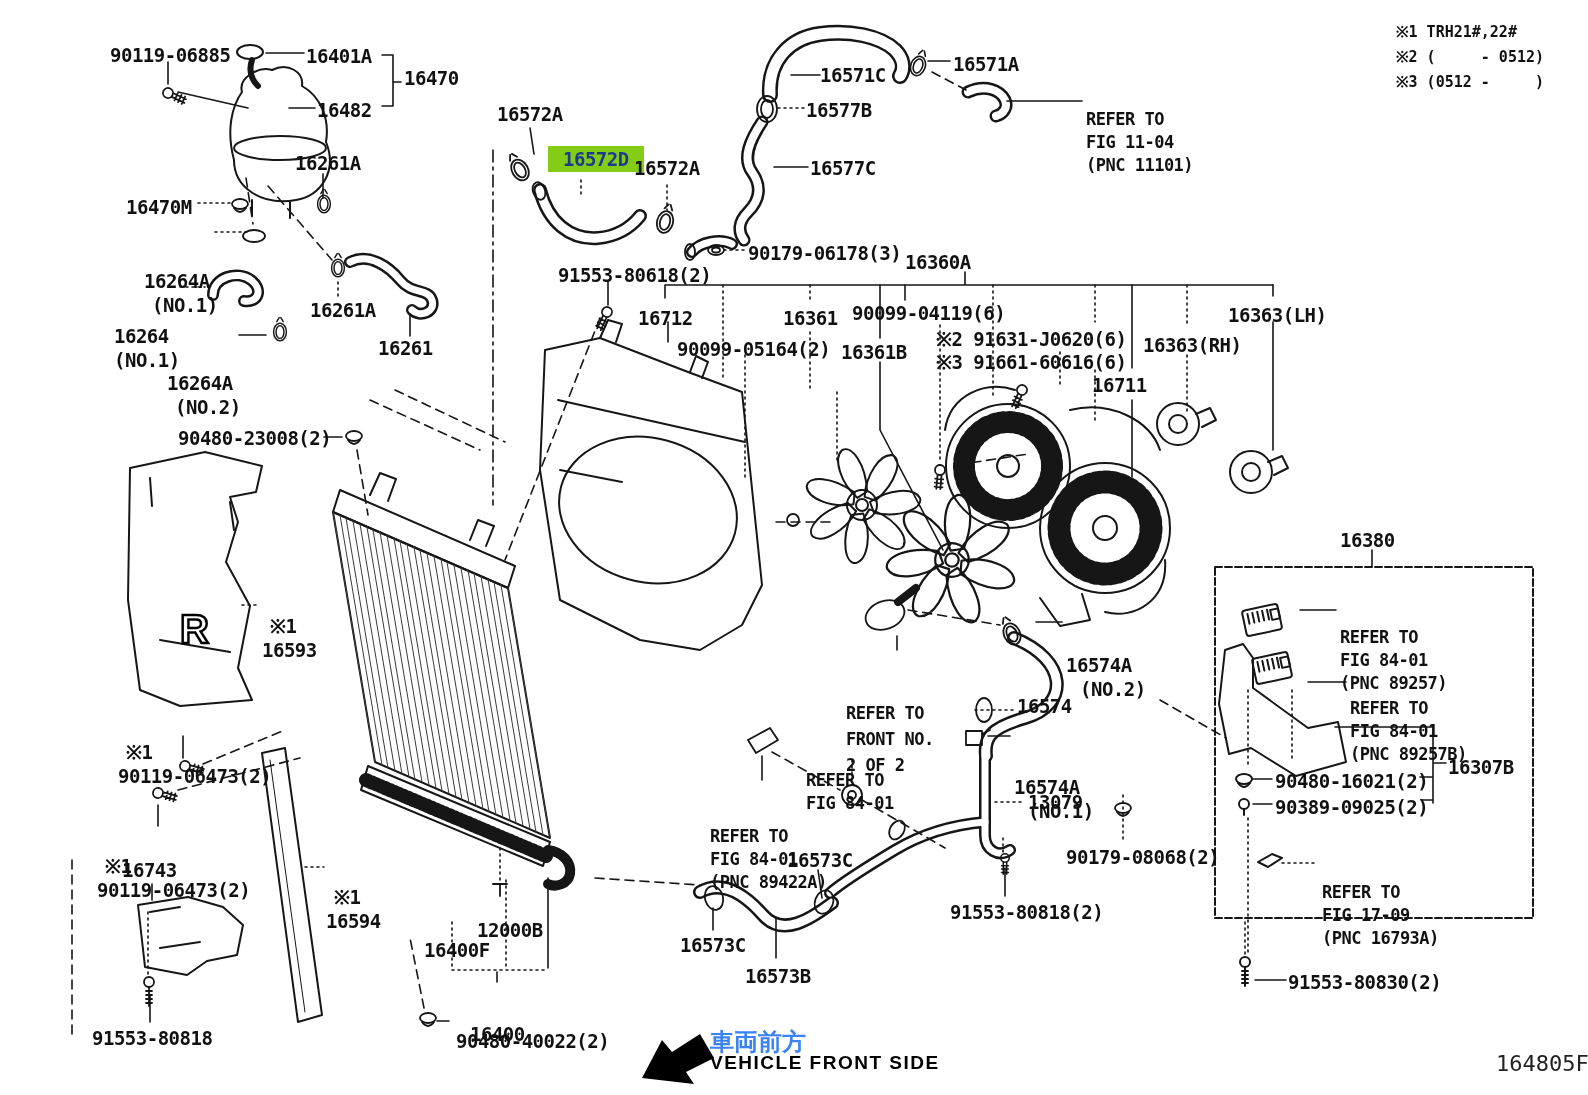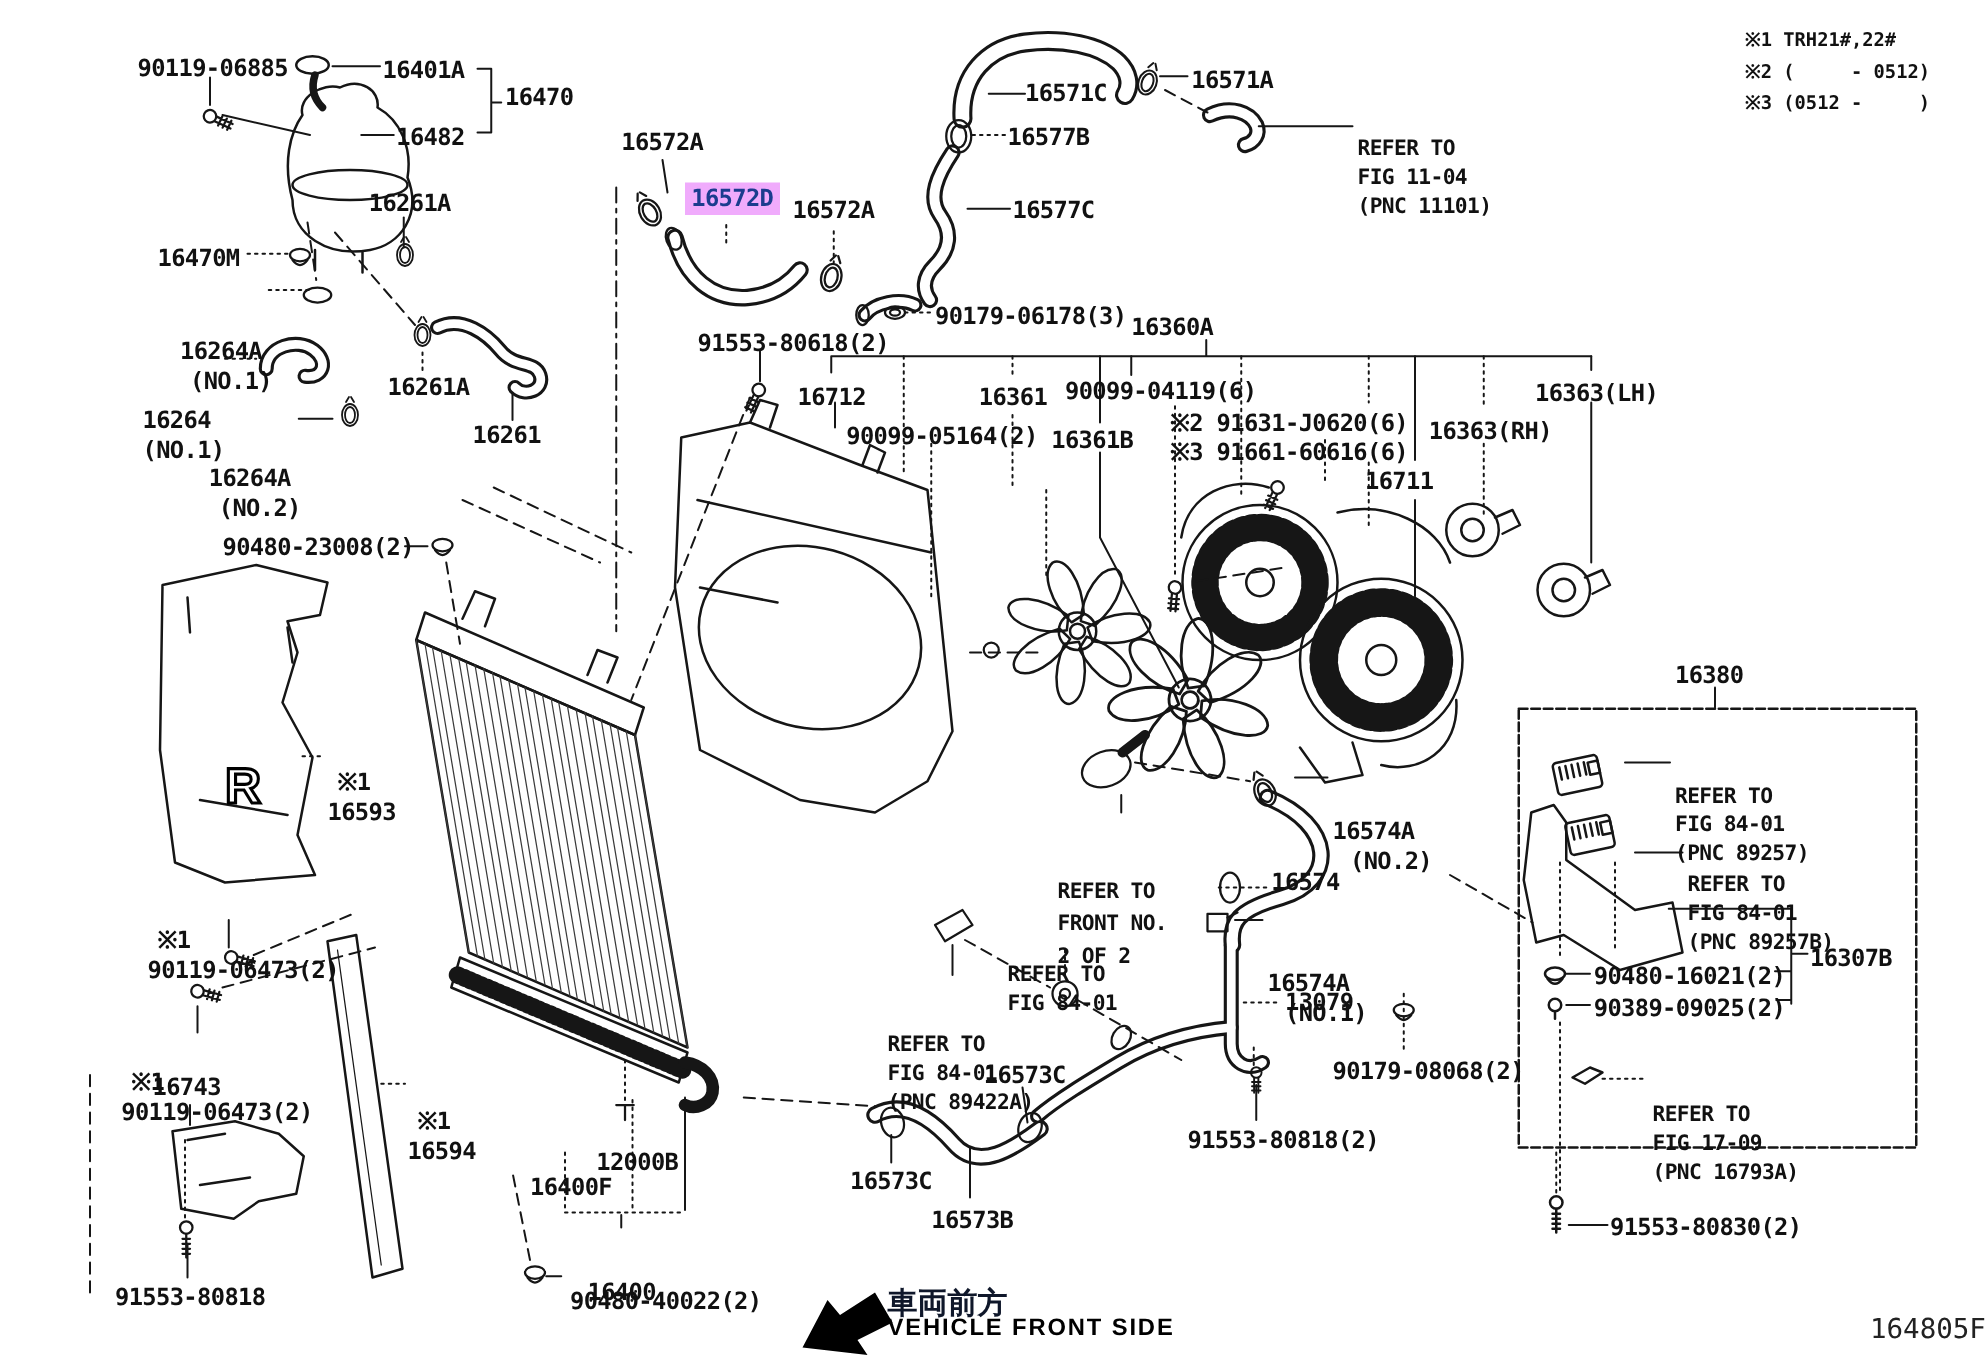--- a/index.html
+++ b/index.html
@@ -7,25 +7,25 @@
          font-family:"DejaVu Sans Mono",monospace}
   #art{position:absolute;left:0;top:0}
   .lb{position:absolute;font-weight:bold;font-size:19px;line-height:24px;
       letter-spacing:-0.5px;color:#111;white-space:pre}
   .lb span{display:block}
   .ind1{padding-left:8px}
   .ind2{padding-left:14px}
   .rf{font-size:17px;line-height:23px}
   .rf26{line-height:26px}
   .sm{font-size:15px;letter-spacing:0}
-  .hl{display:inline-block;background:#f0abfc;color:#1b3c8e;padding:1px 5px}
+  .hl{display:inline-block;background:#84cc16;color:#1b3c8e;padding:1px 15px}
   .rmark{position:absolute;font-family:"Liberation Sans",sans-serif;font-weight:bold;
          font-size:40px;color:#fff;-webkit-text-stroke:2.5px #000}
   .jp{position:absolute;font-family:"DejaVu Sans",sans-serif;font-weight:bold;
-      font-size:24px;color:#0f172a}
+      font-size:24px;color:#3b82f6}
   .en{position:absolute;font-family:"Liberation Sans",sans-serif;font-weight:bold;
       font-size:19px;letter-spacing:1.5px;color:#000}
   .code{position:absolute;font-size:22px;color:#222}
 </style>
 </head>
 <body>
 
 <div id="stage">
 
 <svg id="art" width="1588" height="1095" viewBox="0 0 1588 1095">

